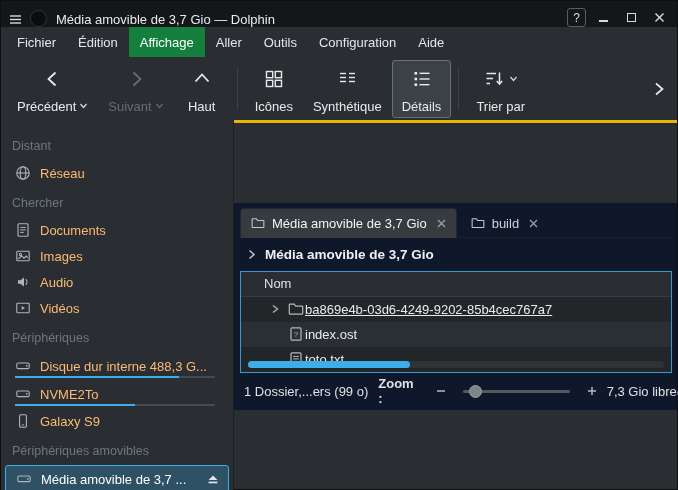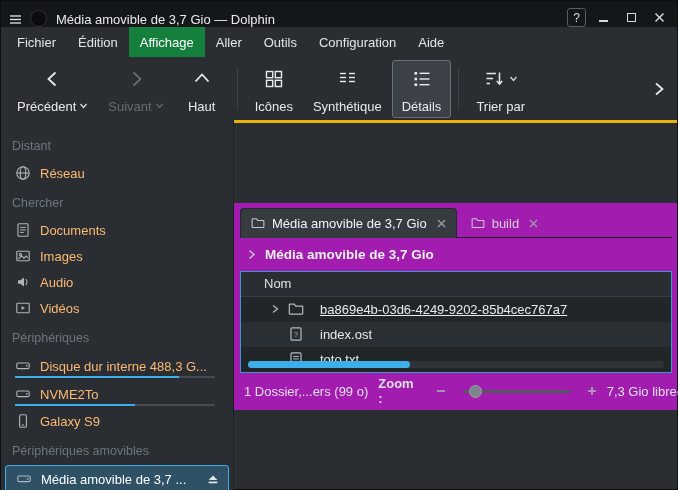--- a/index.html
+++ b/index.html
@@ -51,21 +51,21 @@
   .side-item .sicon { flex:0 0 16px; color:#aeb6bb; }
   .side-item .slabel { white-space:nowrap; overflow:hidden; }
   .side-item.device { height:28px; }
   .usage { position:absolute; left:14px; right:18px; bottom:2px; height:2px; background:#454b51; border-radius:1px; }
   .usage-fill { height:100%; background:#3daee9; }
   .side-item.selected { background:rgba(61,174,233,.28); border:1px solid #3daee9; border-radius:3px;
                         margin:0 4px; padding:0 8px 0 10px; color:#fff; }
   .eject { margin-left:auto; color:#e2e6e8; }
 
   
-  .main { flex:1; display:flex; flex-direction:column; min-width:0; padding:0 5px 0 6px; background:#a21caf; }
+  .main { flex:1; display:flex; flex-direction:column; min-width:0; padding:0 5px 0 6px; background:#0f172a; }
   .tabbar { flex:0 0 34px; display:flex; align-items:flex-end; gap:3px; padding-top:4px;
             border-bottom:1px solid #1d2023; }
   .tab { height:30px; display:flex; align-items:center; gap:7px; padding:0 10px; position:relative; top:1px;
          border:1px solid transparent; border-bottom:none; border-radius:4px 4px 0 0; color:#ced3d7; }
   .tab.active { background:#363b40; border-color:#24282c; color:#f2f4f5; }
   .tab .ficon { color:#c2c8cd; }
   .tab-close { margin-left:3px; color:#9aa2a8; }
 
   .breadcrumb { flex:0 0 33px; display:flex; align-items:center; gap:7px; padding-left:5px;
                 font-weight:bold; font-size:13.5px; color:#eef0f2; }
@@ -73,21 +73,21 @@
 
   .view { flex:1; min-height:0; border:1px solid rgba(61,174,233,.85); background:#232629;
           display:flex; flex-direction:column; position:relative; }
   .view-header { flex:0 0 25px; display:flex; align-items:center; padding-left:23px; background:#2a2e32;
                  border-bottom:1px solid #383d43; color:#dee1e4; }
   .rows { flex:1; }
   .file-row { height:25px; display:flex; align-items:center; color:#e8ebed; }
   .file-row.alt { background:#2a2f34; }
   .expander, .no-expander { width:13px; margin-left:28px; display:flex; color:#aab2b8; }
   .file-row .ficon { margin-left:6px; color:#b3bac0; }
-  .file-row .fname { margin-left:16px; white-space:nowrap; }
+  .file-row .fname { margin-left:1px; white-space:nowrap; }
   .file-row.focused .fname { text-decoration:underline; }
   .hscroll { position:absolute; left:7px; right:7px; bottom:4px; height:7px; border-radius:3.5px; background:#2e3338; }
   .hthumb { height:7px; border-radius:3.5px; background:#3daee9; }
 
   .statusbar { flex:0 0 37px; display:flex; align-items:center; gap:10px; padding:0 4px; color:#dde1e4; }
   .status-left { white-space:nowrap; }
   .zoom-wrap { display:flex; align-items:center; gap:17px; margin-left:auto;font-weight:bold; }
   .zoom-glyph { color:#aab1b7; display:flex; }
   .zoom-groove { width:112px; height:3px; background:#53595f; border-radius:1.5px; position:relative; }
   .zoom-handle { position:absolute; top:-5px; width:13px; height:13px; border-radius:50%;

